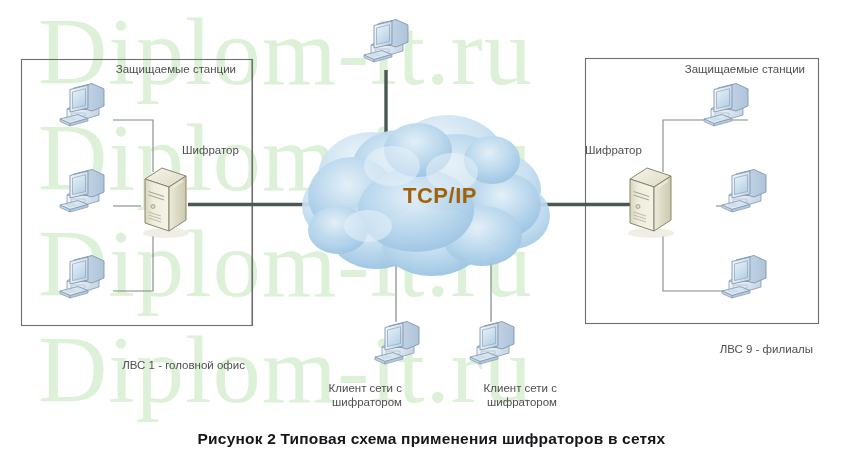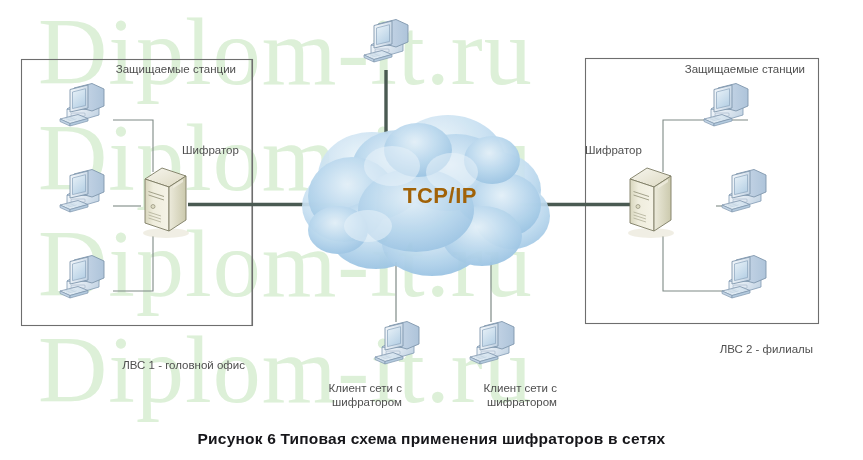--- a/index.html
+++ b/index.html
@@ -309,26 +309,26 @@
     <div class="lbl center" style="left:36px; top:62px; width:200px;">Защищаемые станции</div>
 
     <div class="lbl" style="left:182px; top:143px; width:90px;">Шифратор</div>
 
     <div class="lbl center" style="left:30px; top:358px; width:215px;">ЛВС 1 - головной офис</div>
 
     <div class="lbl center" style="left:600px; top:62px; width:205px;">Защищаемые станции</div>
 
     <div class="lbl" style="left:585px; top:143px; width:90px;">Шифратор</div>
 
-    <div class="lbl center" style="left:598px; top:342px; width:215px;">ЛВС 2 - филиалы</div>
+    <div class="lbl center" style="left:598px; top:342px; width:215px;">ЛВС 9 - филиалы</div>
 
     <div class="lbl center" style="left:282px; top:381px; width:120px;">Клиент сети с
 шифратором</div>
 
     <div class="lbl center" style="left:437px; top:381px; width:120px;">Клиент сети с
 шифратором</div>
 
     <div class="cloud-text">TCP/IP</div>
   </div>
 
-  <div class="caption">Рисунок 6 Типовая схема применения шифраторов в сетях</div>
+  <div class="caption">Рисунок 2 Типовая схема применения шифраторов в сетях</div>
 
 </div>
 
 </body></html>

